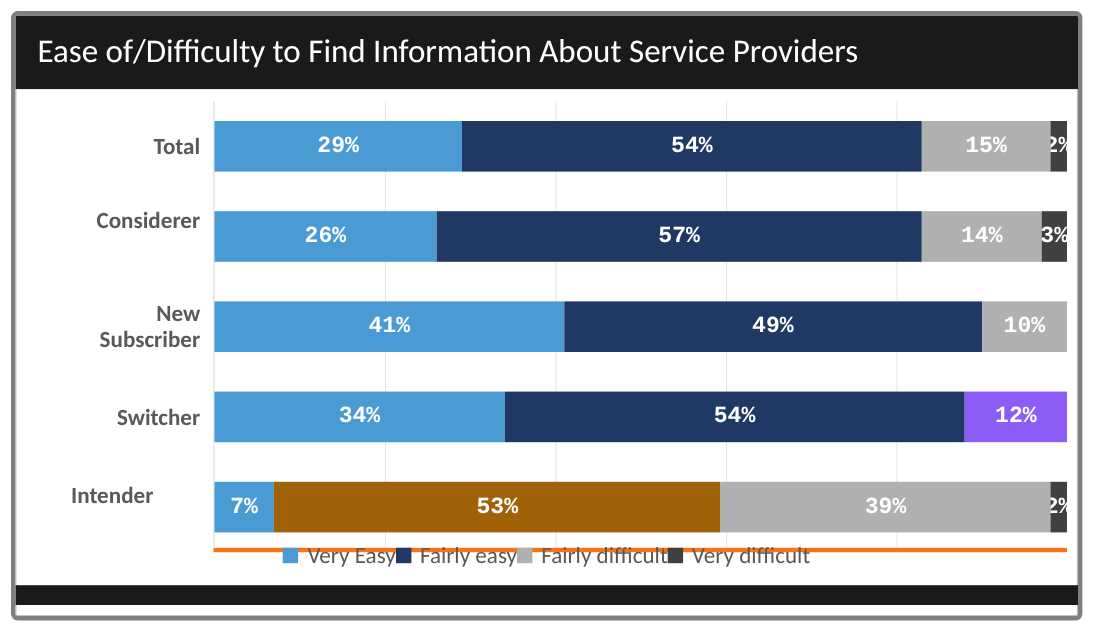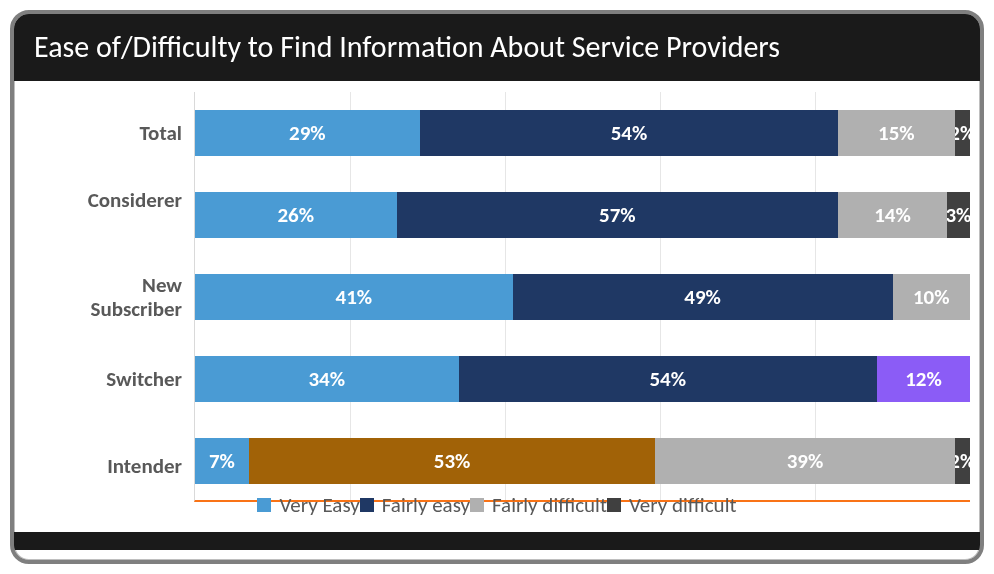--- a/index.html
+++ b/index.html
@@ -8,21 +8,21 @@
     background: #fff;
     width: 994px;
     height: 574px;
     position: relative;
   }
   .frame {
     position: absolute;
     top: 10px; left: 10px;
     width: 974px; height: 554px;
     border: 4px solid #7f7f7f;
-    border-radius: 19px;
+    border-radius: 6px;
     background: #fff;
     overflow: hidden;
     box-shadow: 0 0 0 1px #bfbfbf inset;
   }
   .title-bar {
     background: #1a1a1a;
     color: #fff;
     padding: 14px 20px 16px 20px;
     font-size: 30px;
     font-weight: 400;
@@ -48,22 +48,23 @@
     color: #595959;
     font-size: 21px;
     line-height: 1.15;
     transform: translateY(-50%);
     width: 160px;
   }
   .bars-container {
     flex: 1;
     position: relative;
     border-left: 1px solid #d9d9d9;
-    border-bottom: 2px solid #f97316;
+    border-bottom: 4px solid #f97316;
     margin-right: 10px;
+    font-family: Liberation Mono, monospace;
   }
   .gridline {
     position: absolute;
     top: 0; bottom: 0;
     width: 1px;
     background: #e6e6e6;
   }
   .bar-row {
     position: absolute;
     left: 0;
@@ -105,21 +106,21 @@
 
 <div class="frame">
   <div class="title-bar">Ease of/Difficulty to Find Information About Service Providers</div>
 
   <div class="plot-area">
     <div class="y-labels" id="y-labels">
         <div class="y-label" style="top: 41px;">Total</div>
         <div class="y-label" style="top: 108px;">Considerer</div>
         <div class="y-label" style="top: 205px;">New<br>Subscriber</div>
         <div class="y-label" style="top: 287px;">Switcher</div>
-        <div class="y-label" style="top: 374px;">Intender</div>
+        <div class="y-label" style="top: 358px; text-align: center;">Intender</div>
       </div>
     <div class="bars-container" id="bars">
       <div class="gridline" style="left:20%"></div>
       <div class="gridline" style="left:40%"></div>
       <div class="gridline" style="left:60%"></div>
       <div class="gridline" style="left:80%"></div>
     <div class="bar-row" style="top: 18px;">
           <div class="seg ve" style="width: 29%; background: rgb(74, 155, 212);">29%</div>
           <div class="seg fe" style="width: 54%; background: rgb(31, 56, 100);">54%</div>
           <div class="seg fd" style="width: 15%; background: rgb(176, 176, 176);">15%</div>

